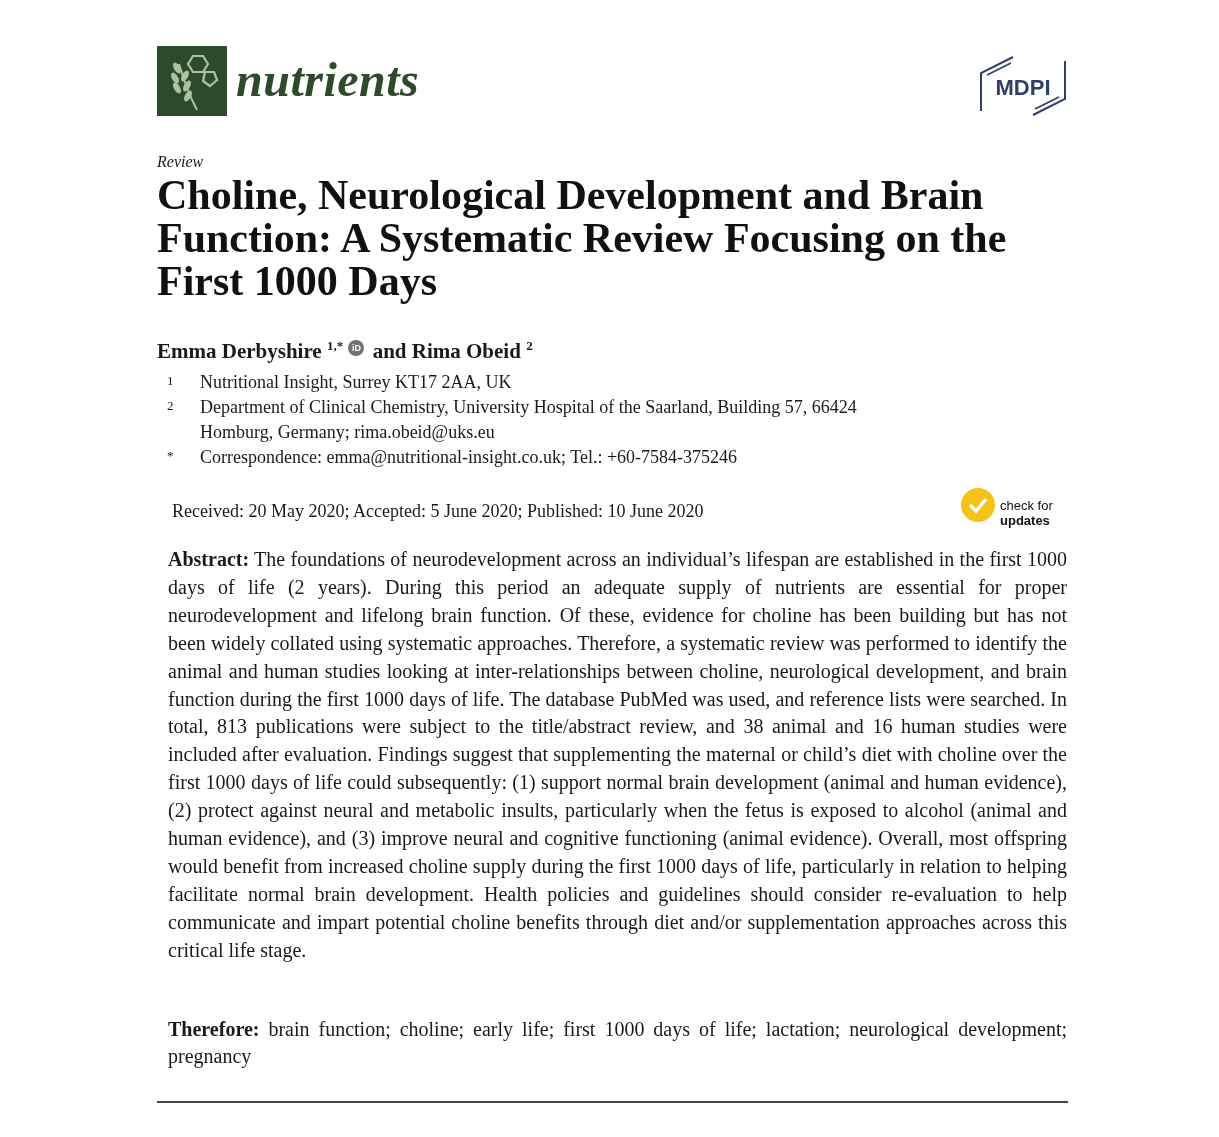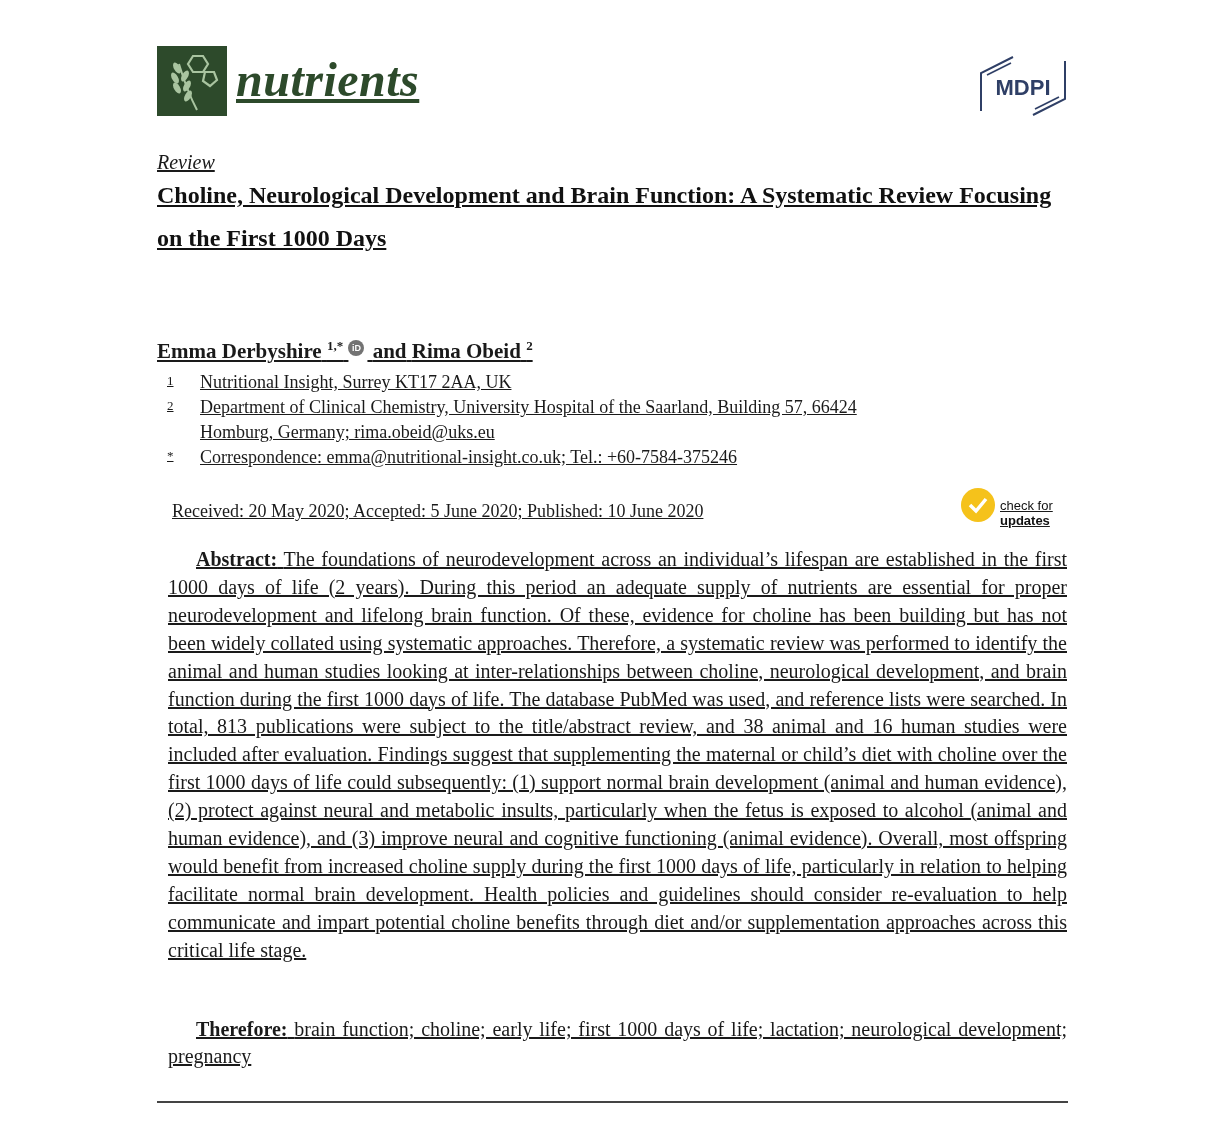--- a/index.html
+++ b/index.html
@@ -1,37 +1,37 @@
 <!DOCTYPE html>
 <html><head>
 <meta charset="utf-8">
 <style>
   html, body { margin: 0; padding: 0; background: #ffffff; }
   body { width: 1219px; height: 1137px; position: relative; overflow: hidden; font-family: "Liberation Serif", "DejaVu Serif", serif; color: #1a1a1a; }
-  .abs { position: absolute; text-decoration: underline; }
+  .abs { position: absolute; }
   .logo-box { left: 157px; top: 46px; width: 70px; height: 70px; background: #2d4a2b; }
   .logo-box svg { width: 70px; height: 70px; display: block; }
   .journal-name { left: 236px; top: 50px; font-family: "Liberation Serif", serif; font-style: italic; font-weight: bold; font-size: 48px; color: #2d4a2b; letter-spacing: 0.5px; line-height: 60px; }
   .mdpi { left: 977px; top: 55px; width: 92px; height: 62px; }
-  .article-type { left: 157px; top: 150px; font-style: italic; font-size: 20px; line-height: 24px; }
-  .title { left: 157px; top: 174px; width: 920px; font-weight: bold; font-size: 24px; line-height: 43px; color: #111; }
+  .article-type { left: 157px; top: 150px; font-style: italic; font-size: 16px; line-height: 24px; }
+  .title { left: 157px; top: 174px; width: 920px; font-weight: bold; font-size: 42px; line-height: 43px; color: #111; }
   .authors { left: 157px; top: 332px; font-weight: bold; font-size: 21px; line-height: 28px; }
   .authors sup { font-size: 13px; font-weight: bold; vertical-align: 8px; }
   .orcid { display: inline-block; width: 16px; height: 16px; border-radius: 50%; background: #737373; color: #fff; font-family: "Liberation Sans", sans-serif; font-size: 9px; font-weight: bold; text-align: center; line-height: 16px; vertical-align: 7px; margin-right: 3px; }
   .affils { left: 157px; top: 370px; font-size: 18px; line-height: 25px; }
   .affil-row { display: flex; }
   .affil-mark { width: 43px; padding-left: 10px; box-sizing: border-box; font-size: 13px; line-height: 22px; }
   .dates { left: 172px; top: 498px; font-size: 18px; line-height: 26px; }
   .cfu { left: 961px; top: 482px; display: flex; align-items: center; }
   .cfu-circle { width: 34px; height: 34px; border-radius: 50%; background: #f5c21b; display: flex; align-items: center; justify-content: center; }
   .cfu-text { margin-left: 5px; font-family: "Liberation Sans", sans-serif; font-size: 13px; line-height: 15px; color: #111; margin-top: 16px; }
   .cfu-text b { font-weight: bold; }
   .abstract { left: 168px; top: 546px; width: 899px; font-size: 20px; line-height: 27.9px; text-align: justify; }
   .keywords { left: 168px; top: 1016px; width: 899px; font-size: 20px; line-height: 27px; text-align: justify; }
-  .lbl { font-weight: bold; margin-left: 28px; }
+  .lbl { font-weight: bold; }
   .rule { left: 157px; top: 1101px; width: 911px; height: 2px; background: #444; }
 </style>
 </head>
 <body>
 
 <div class="abs logo-box">
   <svg viewBox="0 0 70 70">
     <g fill="none" stroke="#a9c4a0" stroke-width="2.2">
       <polygon points="36,10 46,10 51,18 46,26 36,26 31,18"></polygon>
       <polygon points="48,26 57,26 60,34 53,40 46,35"></polygon>

